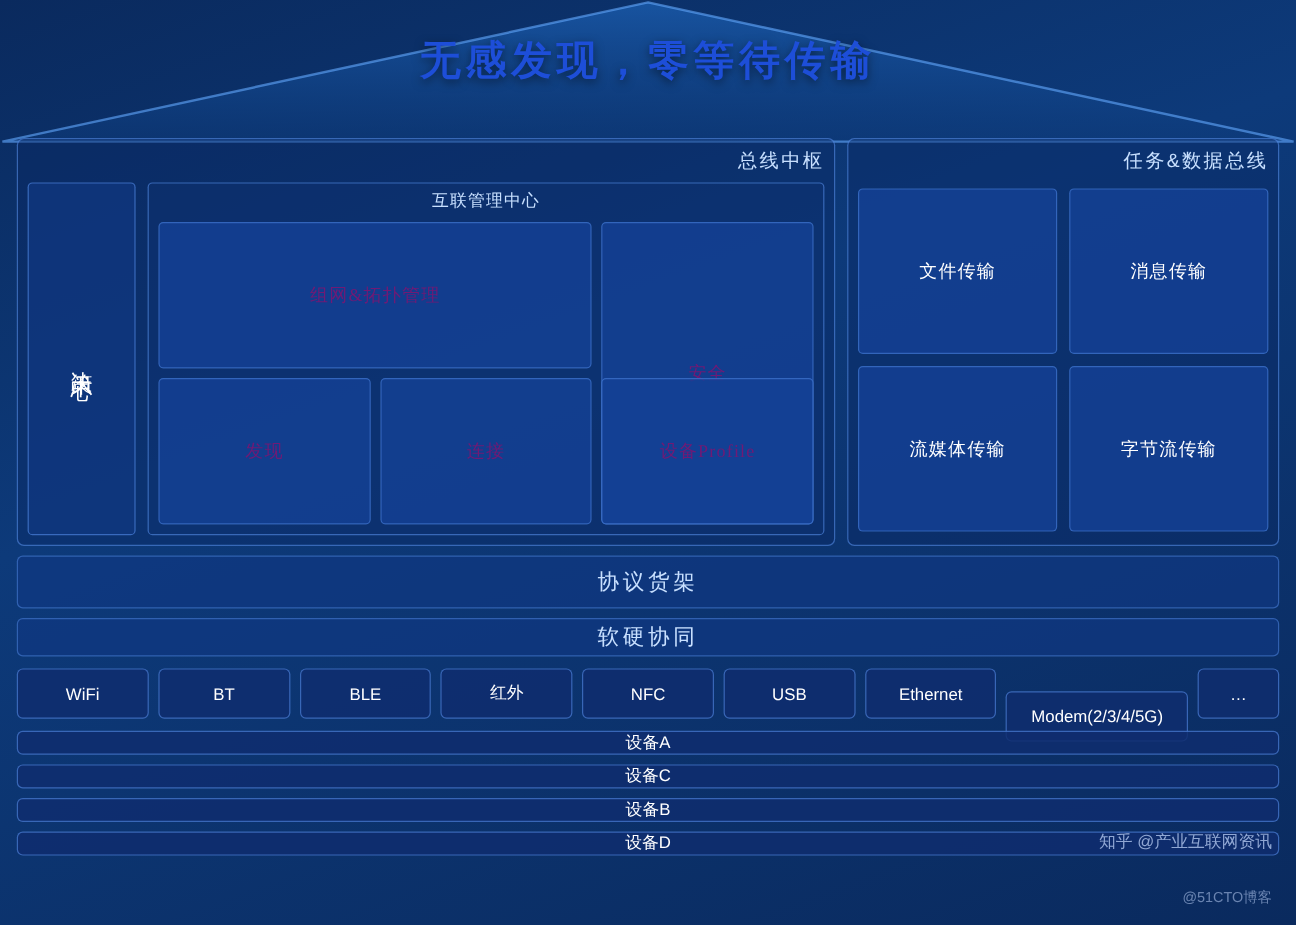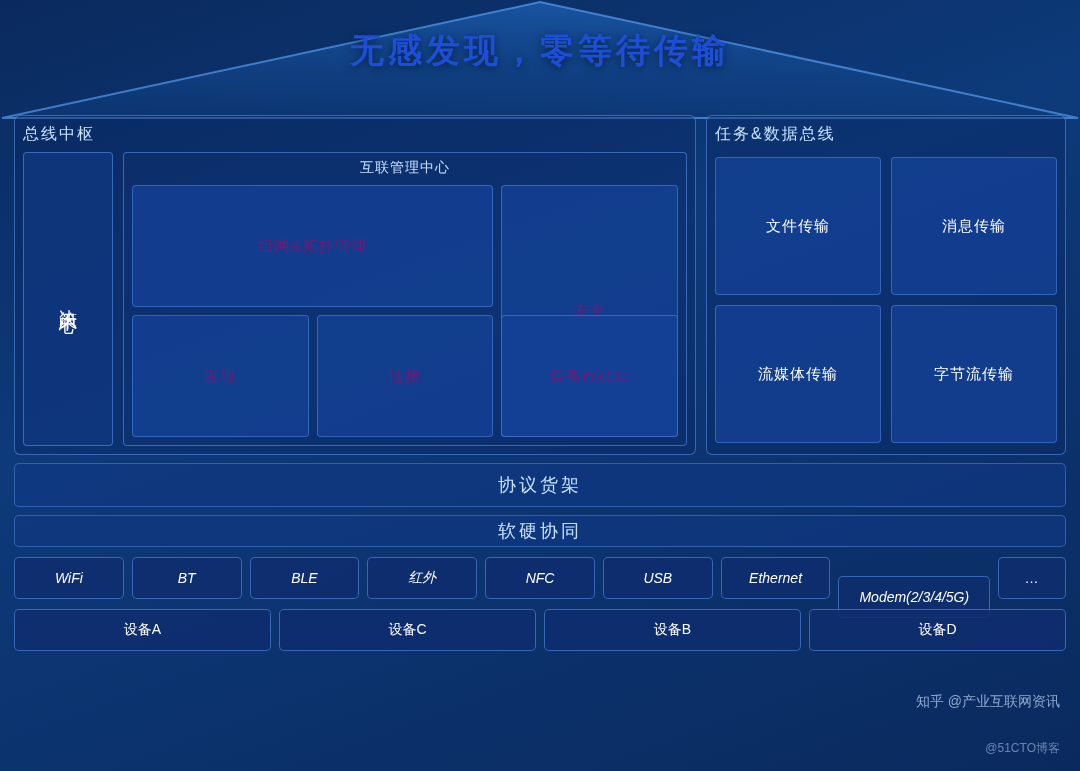--- a/index.html
+++ b/index.html
@@ -51,21 +51,21 @@
     
     .panel-bus {
       flex: 1;
       border: 1.5px solid rgba(100, 160, 255, 0.5);
       border-radius: 6px;
       background: rgba(10, 40, 100, 0.4);
       position: relative;
       padding: 8px;
     }
     .panel-title {
-      text-align: left;
+      text-align: right;
       color: #c8e0ff;
       font-size: 16px;
       margin-bottom: 8px;
       letter-spacing: 2px;
     }
 
     
     .decision-center {
       position: absolute;
       left: 8px;
@@ -182,21 +182,20 @@
       font-size: 18px;
       letter-spacing: 3px;
     }
 
     
     .chips-row {
       display: flex;
       gap: 8px;
       align-items: center;
       height: 46px;
-      font-style: italic;
     }
     .chip {
       background: rgba(15, 45, 110, 0.85);
       border: 1.5px solid rgba(100, 160, 255, 0.5);
       border-radius: 5px;
       height: 42px;
       display: flex;
       align-items: center;
       justify-content: center;
       color: #ffffff;
@@ -211,20 +210,21 @@
     }
     .chip.narrow {
       flex: 0.5;
     }
 
     
     .devices-row {
       display: flex;
       gap: 8px;
       height: 46px;
+      flex-direction: column;
     }
     .device-chip {
       background: rgba(15, 45, 110, 0.85);
       border: 1.5px solid rgba(100, 160, 255, 0.5);
       border-radius: 5px;
       height: 42px;
       display: flex;
       align-items: center;
       justify-content: center;
       color: #ffffff;

